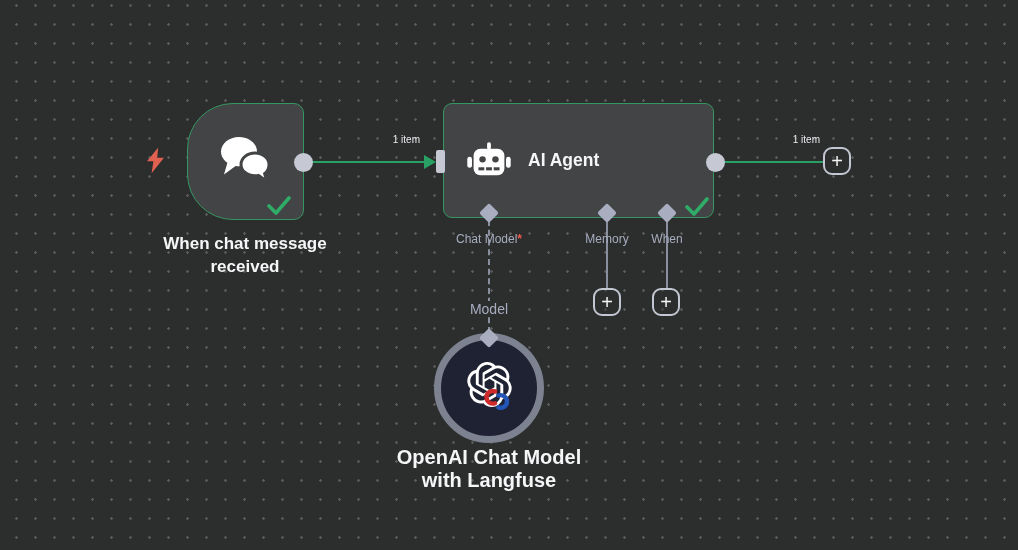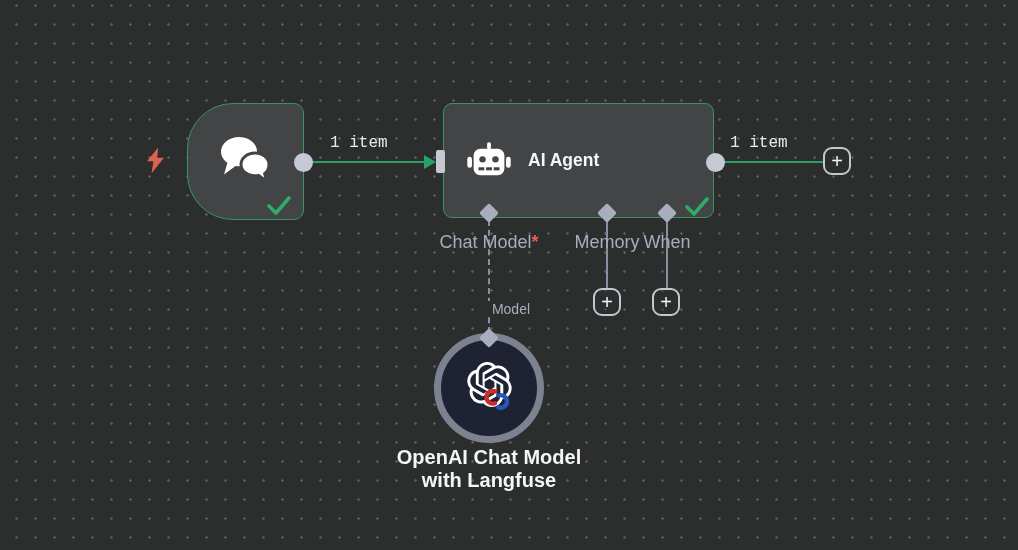--- a/index.html
+++ b/index.html
@@ -41,25 +41,25 @@
   }
   
   .wire-h{position:absolute;height:2.5px;background:#2aa164;}
   .wire-v{position:absolute;width:2px;background:#8a8fa0;}
   .wire-dashed{position:absolute;width:0;border-left:2px dashed #8a8fa0;}
   .arrow-right{
     position:absolute;width:0;height:0;
     border-left:12px solid #2aa164;border-top:7px solid transparent;border-bottom:7px solid transparent;
   }
   .conn-label{
-    position:absolute;width:90px;text-align:left;
-    color:#e8eaed;font-size:16px;font-family:Liberation Mono, monospace;
+    position:absolute;width:90px;text-align:right;
+    color:#e8eaed;font-size:10px;
   }
   .port-label{
-    position:absolute;text-align:center;color:#a7adbf;font-size:18px;
+    position:absolute;text-align:center;color:#a7adbf;font-size:12px;
   }
   .req{color:#ec5a53;font-weight:700;}
   .model-wire-label{position:absolute;width:100px;text-align:center;font-size:14px;color:#a7adbf;}
   .model-wire-label span{background:#2c2d2d;padding:0 5px;}
   
   .plus-btn{
     position:absolute;width:28px;height:28px;box-sizing:border-box;
     border:2px solid #c3c7d1;border-radius:9px;background:rgba(44,45,45,.4);
     color:#f2f3f5;font-size:20px;font-weight:400;line-height:24px;text-align:center;
     cursor:pointer;
@@ -96,20 +96,21 @@
 
   <div class="node node-trigger">
     <svg class="abs" style="left:25px;top:29px;" width="64" height="58" viewBox="0 0 64 58">
       <path fill="#ffffff" d="M26 4 C16.1 4 8 10.5 8 18.6 C8 23.2 10.5 27.2 14.4 29.8 L11 41.5 L22.6 33 C23.7 33.2 24.8 33.3 26 33.3 C35.9 33.3 44 26.8 44 18.6 C44 10.5 35.9 4 26 4 Z"></path>
       <path fill="#ffffff" stroke="#424445" stroke-width="3" d="M42 20 C34.3 20 28 25.1 28 31.4 C28 37.7 34.3 42.8 42 42.8 C43.2 42.8 44.4 42.7 45.5 42.4 L54 48.5 L51.6 40.6 C54.3 38.5 56 35.1 56 31.4 C56 25.1 49.7 20 42 20 Z"></path>
     </svg>
     <svg class="abs" style="left:79px;top:91px;" width="24" height="21" viewBox="0 0 24 21">
       <polyline points="2,11 9,18 22,3" fill="none" stroke="#2fac67" stroke-width="3.6" stroke-linecap="round" stroke-linejoin="round"></polyline>
     </svg>
   </div>
+  <div class="node-title trigger-title">When chat message received</div>
 
   <div class="endpoint-circle" style="left:294px;top:153px;"></div>
 
   <div class="node node-agent">
     <svg class="abs" style="left:21px;top:36px;" width="48" height="44" viewBox="0 0 32 30">
       <rect x="14.7" y="1.5" width="2.6" height="5" rx="1.2" fill="#ffffff"></rect>
       <rect x="1.2" y="11.5" width="3.2" height="7.5" rx="1.6" fill="#ffffff"></rect>
       <rect x="27.6" y="11.5" width="3.2" height="7.5" rx="1.6" fill="#ffffff"></rect>
       <rect x="5.5" y="6" width="21" height="18" rx="4.6" fill="#ffffff"></rect>
       <circle cx="11.6" cy="13.2" r="2.2" fill="#424445"></circle>
@@ -133,21 +134,21 @@
   <div class="port-label" style="left:429px;top:232px;width:120px;">
     <span>Chat Model</span><span class="req">*</span>
   </div>
   <div class="port-label" style="left:567px;top:232px;width:80px;">Memory</div>
   <div class="port-label" style="left:637px;top:232px;width:60px;">When</div>
 
   <div class="plus-btn" style="left:823px;top:147px;">+</div>
   <div class="plus-btn" style="left:593px;top:288px;">+</div>
   <div class="plus-btn" style="left:652px;top:288px;">+</div>
 
-  <div class="model-wire-label" style="left:461px;top:301px;">
+  <div class="model-wire-label" style="left:439px;top:301px;">
     <span>Model</span>
   </div>
 
   <div class="model-node"></div>
   <div class="diamond" style="left:482px;top:331px;"></div>
   <svg class="abs" style="left:467px;top:362px;" width="45" height="45" viewBox="0 0 24 24">
     <path fill="#ffffff" d="M22.2819 9.8211a5.9847 5.9847 0 0 0-.5157-4.9108 6.0462 6.0462 0 0 0-6.5098-2.9A6.0651 6.0651 0 0 0 4.9807 4.1818a5.9847 5.9847 0 0 0-3.9977 2.9 6.0462 6.0462 0 0 0 .7427 7.0966 5.98 5.98 0 0 0 .511 4.9107 6.051 6.051 0 0 0 6.5146 2.9001A5.9847 5.9847 0 0 0 13.2599 24a6.0557 6.0557 0 0 0 5.7718-4.2058 5.9894 5.9894 0 0 0 3.9977-2.9001 6.0557 6.0557 0 0 0-.7475-7.0729zm-9.022 12.6081a4.4755 4.4755 0 0 1-2.8764-1.0408l.1419-.0804 4.7783-2.7582a.7948.7948 0 0 0 .3927-.6813v-6.7369l2.02 1.1686a.071.071 0 0 1 .038.0615v5.5826a4.504 4.504 0 0 1-4.4945 4.4944zm-9.6607-4.1254a4.4708 4.4708 0 0 1-.5346-3.0137l.142.0852 4.783 2.7582a.7712.7712 0 0 0 .7806 0l5.8428-3.3685v2.3324a.0804.0804 0 0 1-.0332.0615L9.74 19.9502a4.4992 4.4992 0 0 1-6.1408-1.6464zM2.3408 7.8956a4.485 4.485 0 0 1 2.3655-1.9728V11.6a.7664.7664 0 0 0 .3879.6765l5.8144 3.3543-2.0201 1.1685a.0757.0757 0 0 1-.071 0l-4.8303-2.7865A4.504 4.504 0 0 1 2.3408 7.8956zm16.5963 3.8558L13.1038 8.364 15.1192 7.2a.0757.0757 0 0 1 .071 0l4.8303 2.7913a4.4944 4.4944 0 0 1-.6765 8.1042v-5.6772a.79.79 0 0 0-.407-.667zm2.0107-3.0231l-.142-.0852-4.7735-2.7818a.7759.7759 0 0 0-.7854 0L9.409 9.2297V6.8974a.0662.0662 0 0 1 .0284-.0615l4.8303-2.7866a4.4992 4.4992 0 0 1 6.6802 4.66zM8.3065 12.863l-2.02-1.1638a.0804.0804 0 0 1-.038-.0567V6.0742a4.4992 4.4992 0 0 1 7.3757-3.4537l-.142.0805L8.704 5.459a.7948.7948 0 0 0-.3927.6813zm1.0976-2.3654l2.602-1.4998 2.6069 1.4998v2.9994l-2.5974 1.4997-2.6067-1.4997z"></path>
   </svg>
   <svg class="abs" style="left:481px;top:388px;" width="30" height="23" viewBox="0 0 30 23">
     <path d="M14 3.4 A6.3 6.3 0 1 0 14 15.2" fill="none" stroke="#cf2b2b" stroke-width="4.4" stroke-linecap="round"></path>

